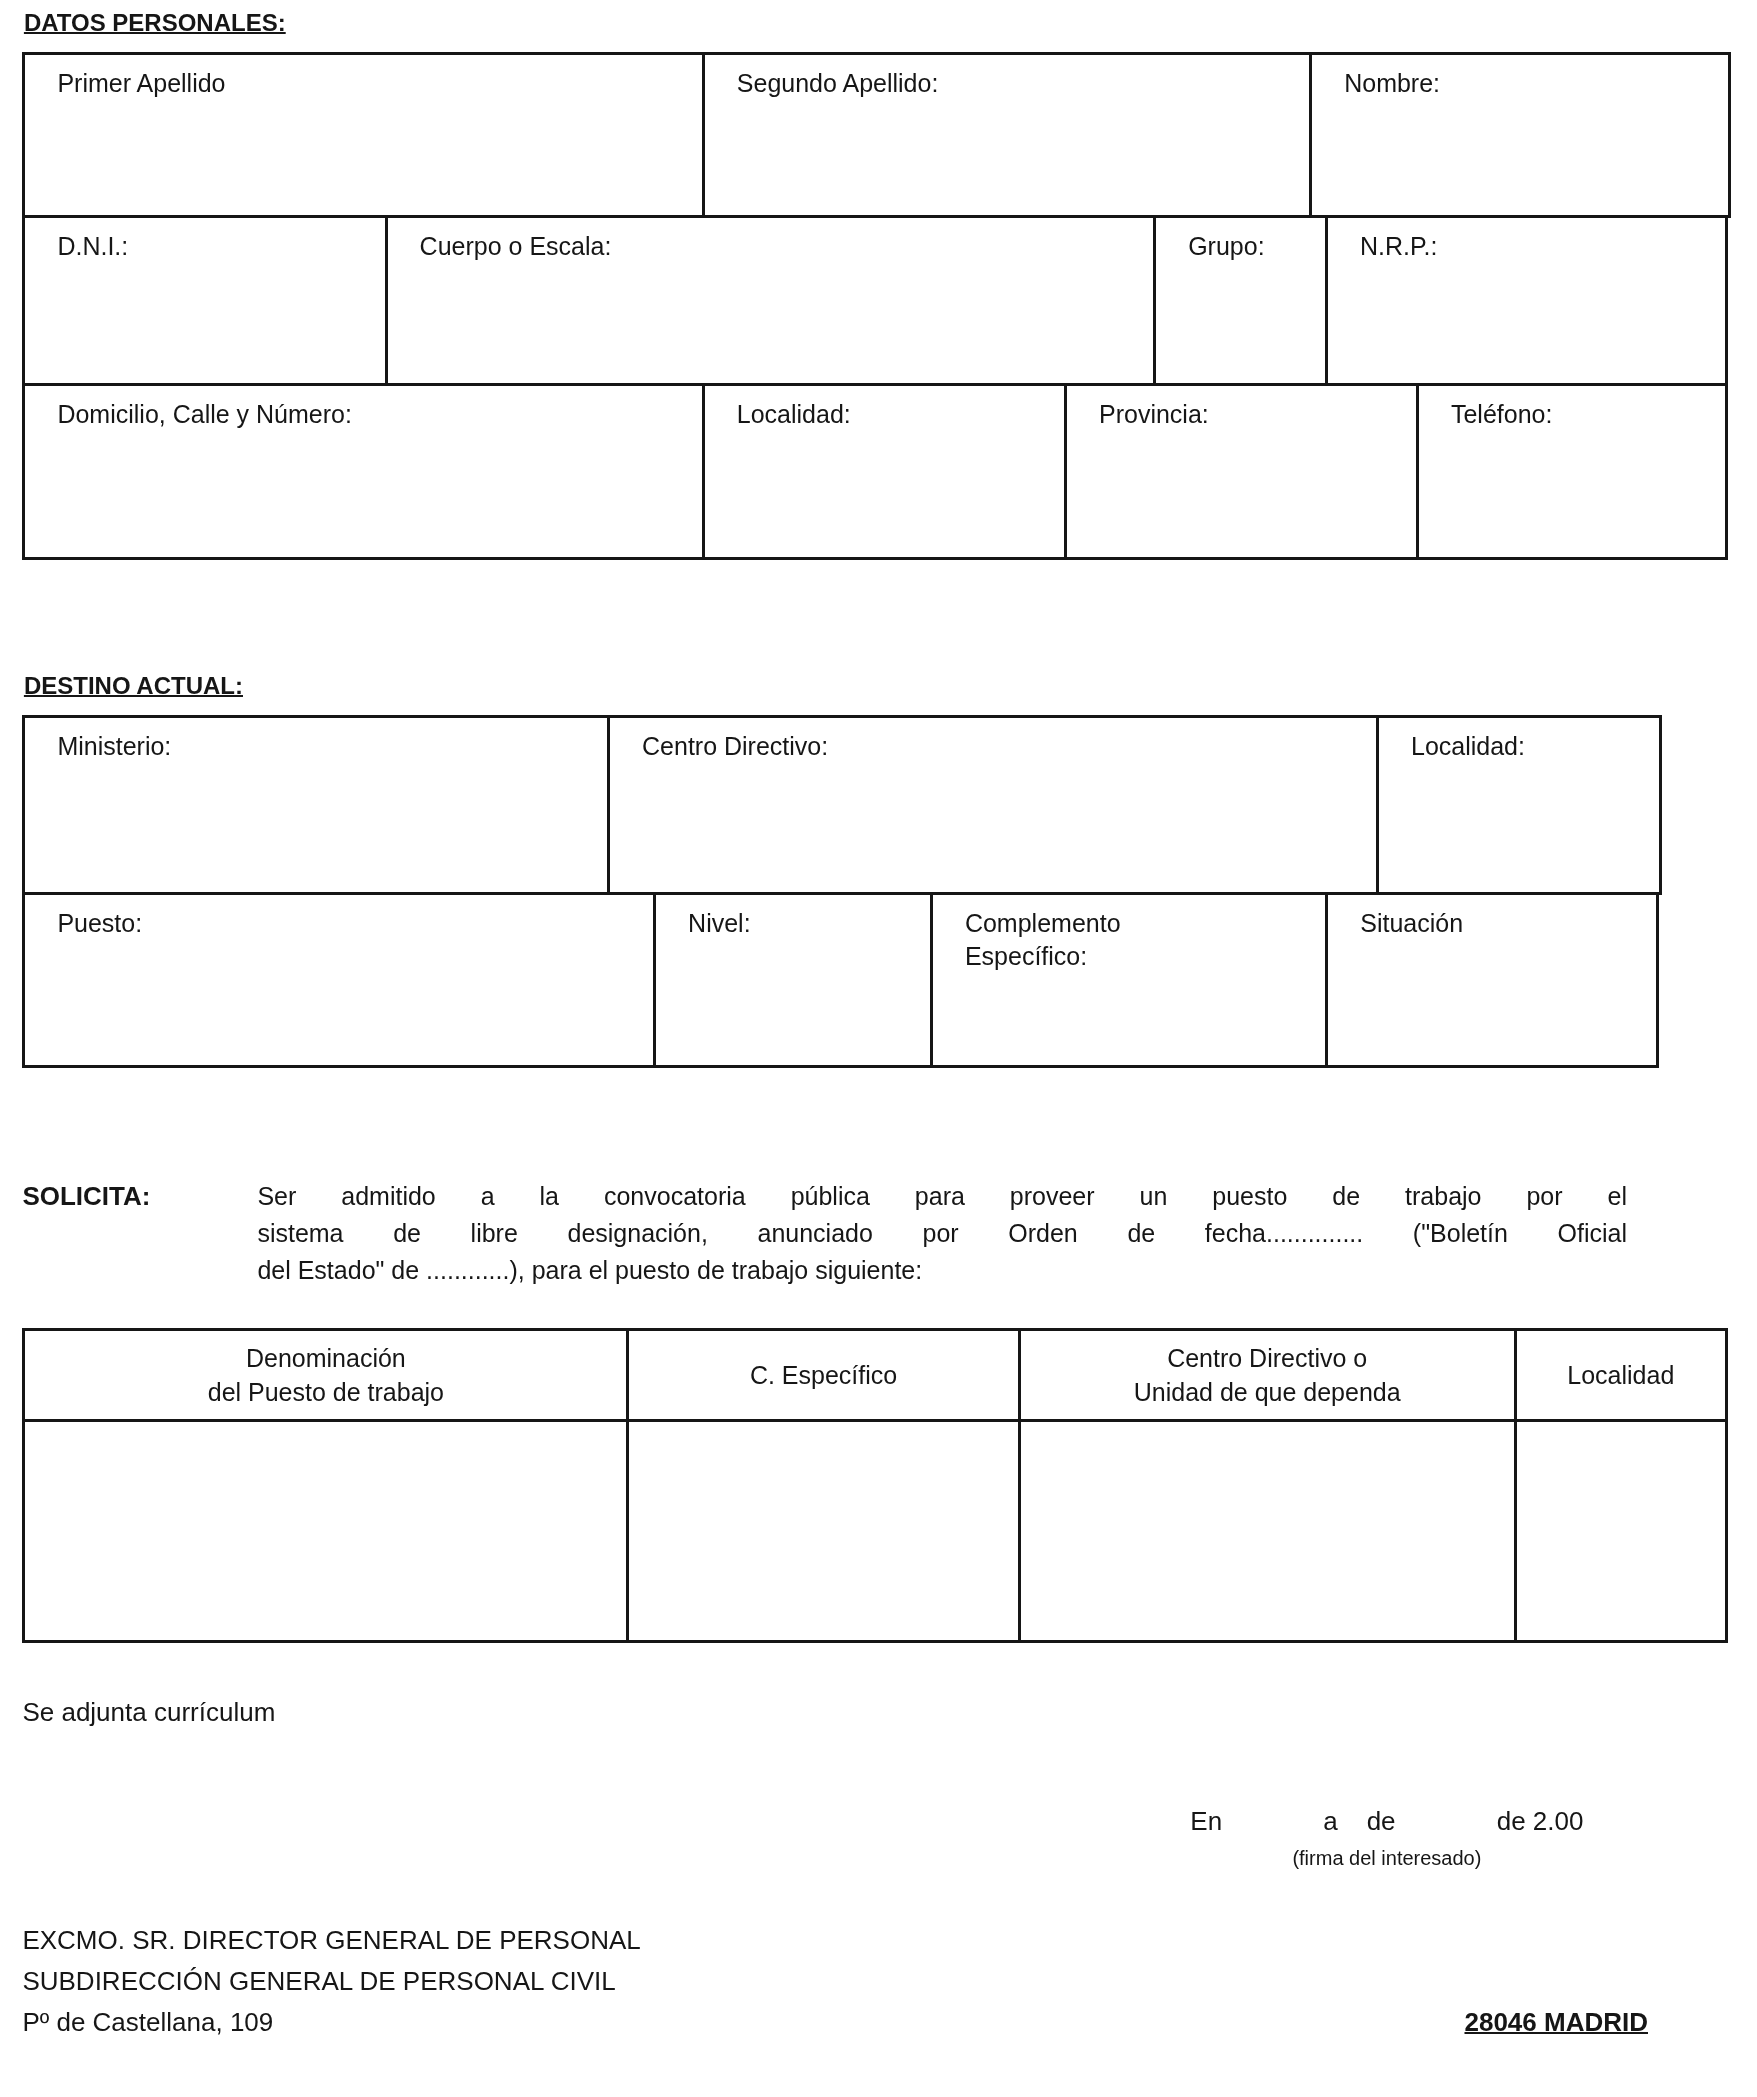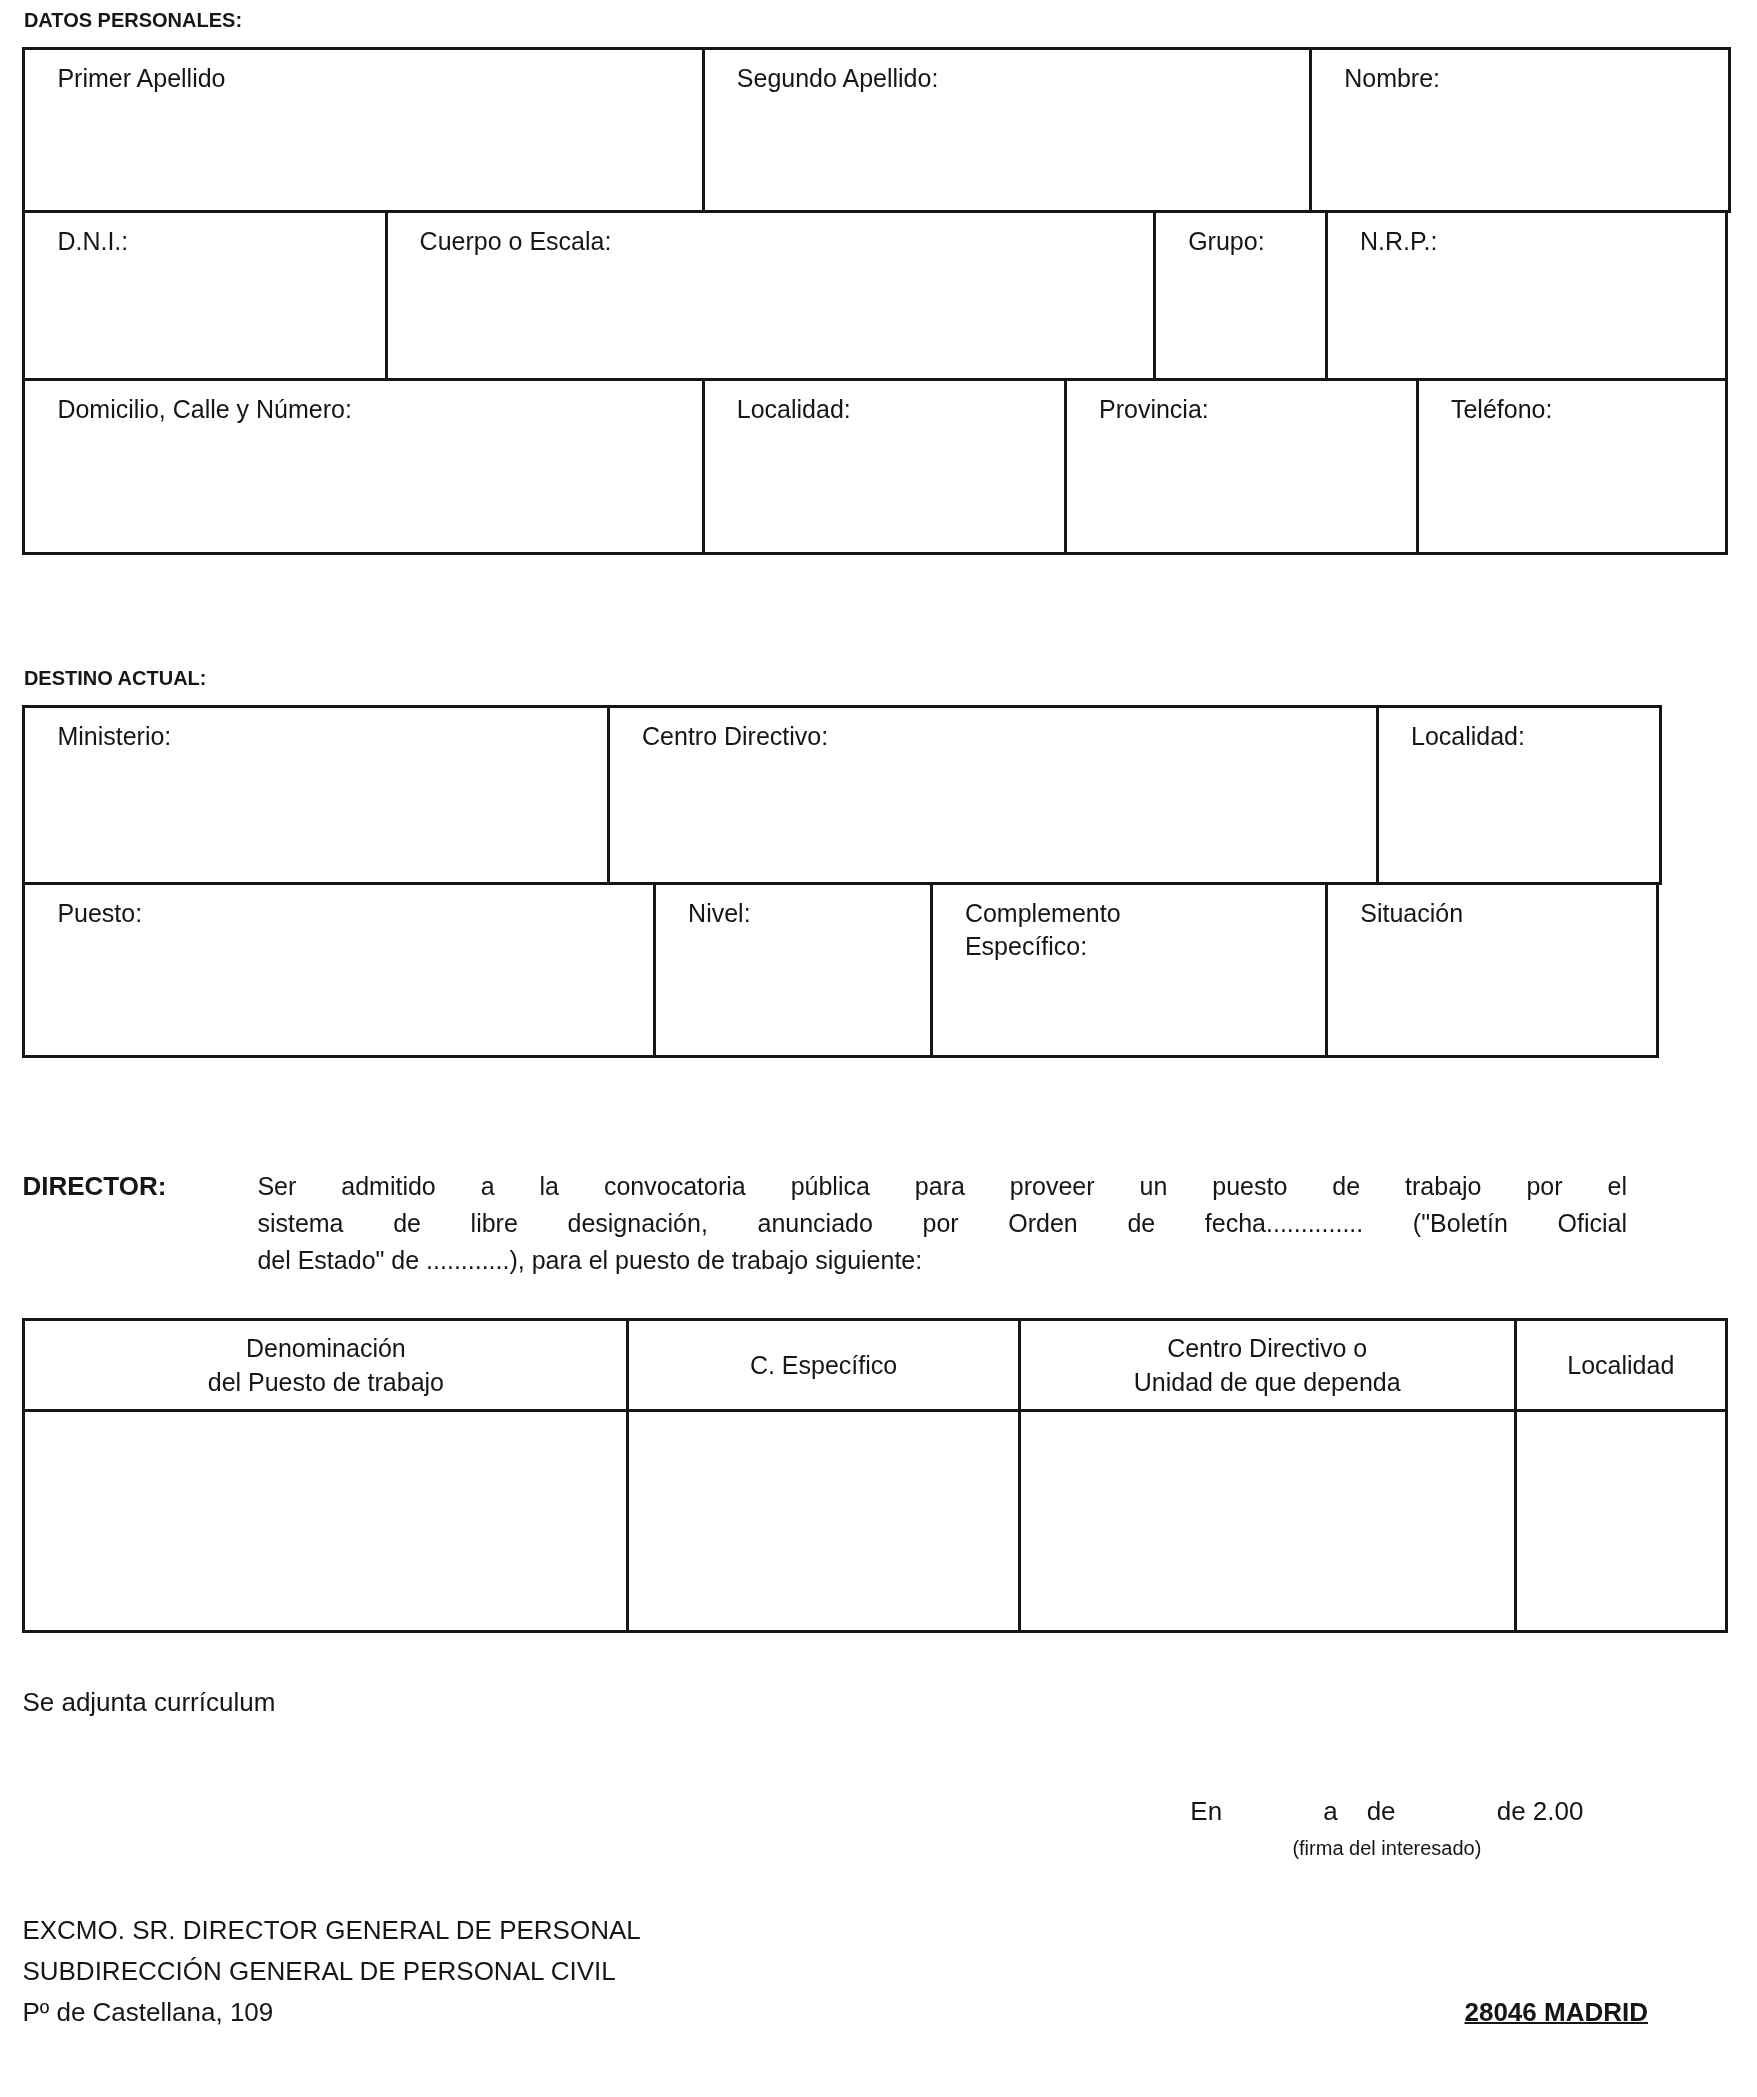--- a/index.html
+++ b/index.html
@@ -8,22 +8,23 @@
     width: 1757px;
     height: 2097px;
     background: #ffffff;
     color: #161616;
     font-family: "Liberation Sans", sans-serif;
     padding: 9px 20px 0 22.4px;
     position: relative;
     overflow: hidden;
   }
   .sec-heading {
-    font-size: 20px;
+    font-size: 24px;
     font-weight: bold;
+    text-decoration: underline;
     text-decoration-thickness: 2.2px;
     margin: 0 0 15px 1.5px;
   }
   .form-table { width: 100%; }
   .form-table.narrowed { width: 96%; }
   .frow { display: flex; }
   .frow + .frow { margin-top: -3px; }
   .fcell {
     border: 3px solid #161616;
     padding: 12px 32px;
@@ -158,21 +159,21 @@
       </div>
       <div class="fcell" style="width:20.3%">
         <span>Situación</span>
       </div>
     </div>
   </div>
 
   <div class="gap-md"></div>
 
   <div class="solicita-row">
-    <div class="solicita-label">DIRECTOR:</div>
+    <div class="solicita-label">SOLICITA:</div>
     <div class="solicita-body">
       <div class="solicita-line justify-full">Ser admitido a la convocatoria pública para proveer un puesto de trabajo por el</div>
       <div class="solicita-line justify-full">sistema de libre designación, anunciado por Orden de fecha.............. ("Boletín Oficial</div>
       <div class="solicita-line">del Estado" de ............), para el puesto de trabajo siguiente:</div>
     </div>
   </div>
 
   <div class="t3-gap"></div>
 
   <div class="form-table">

